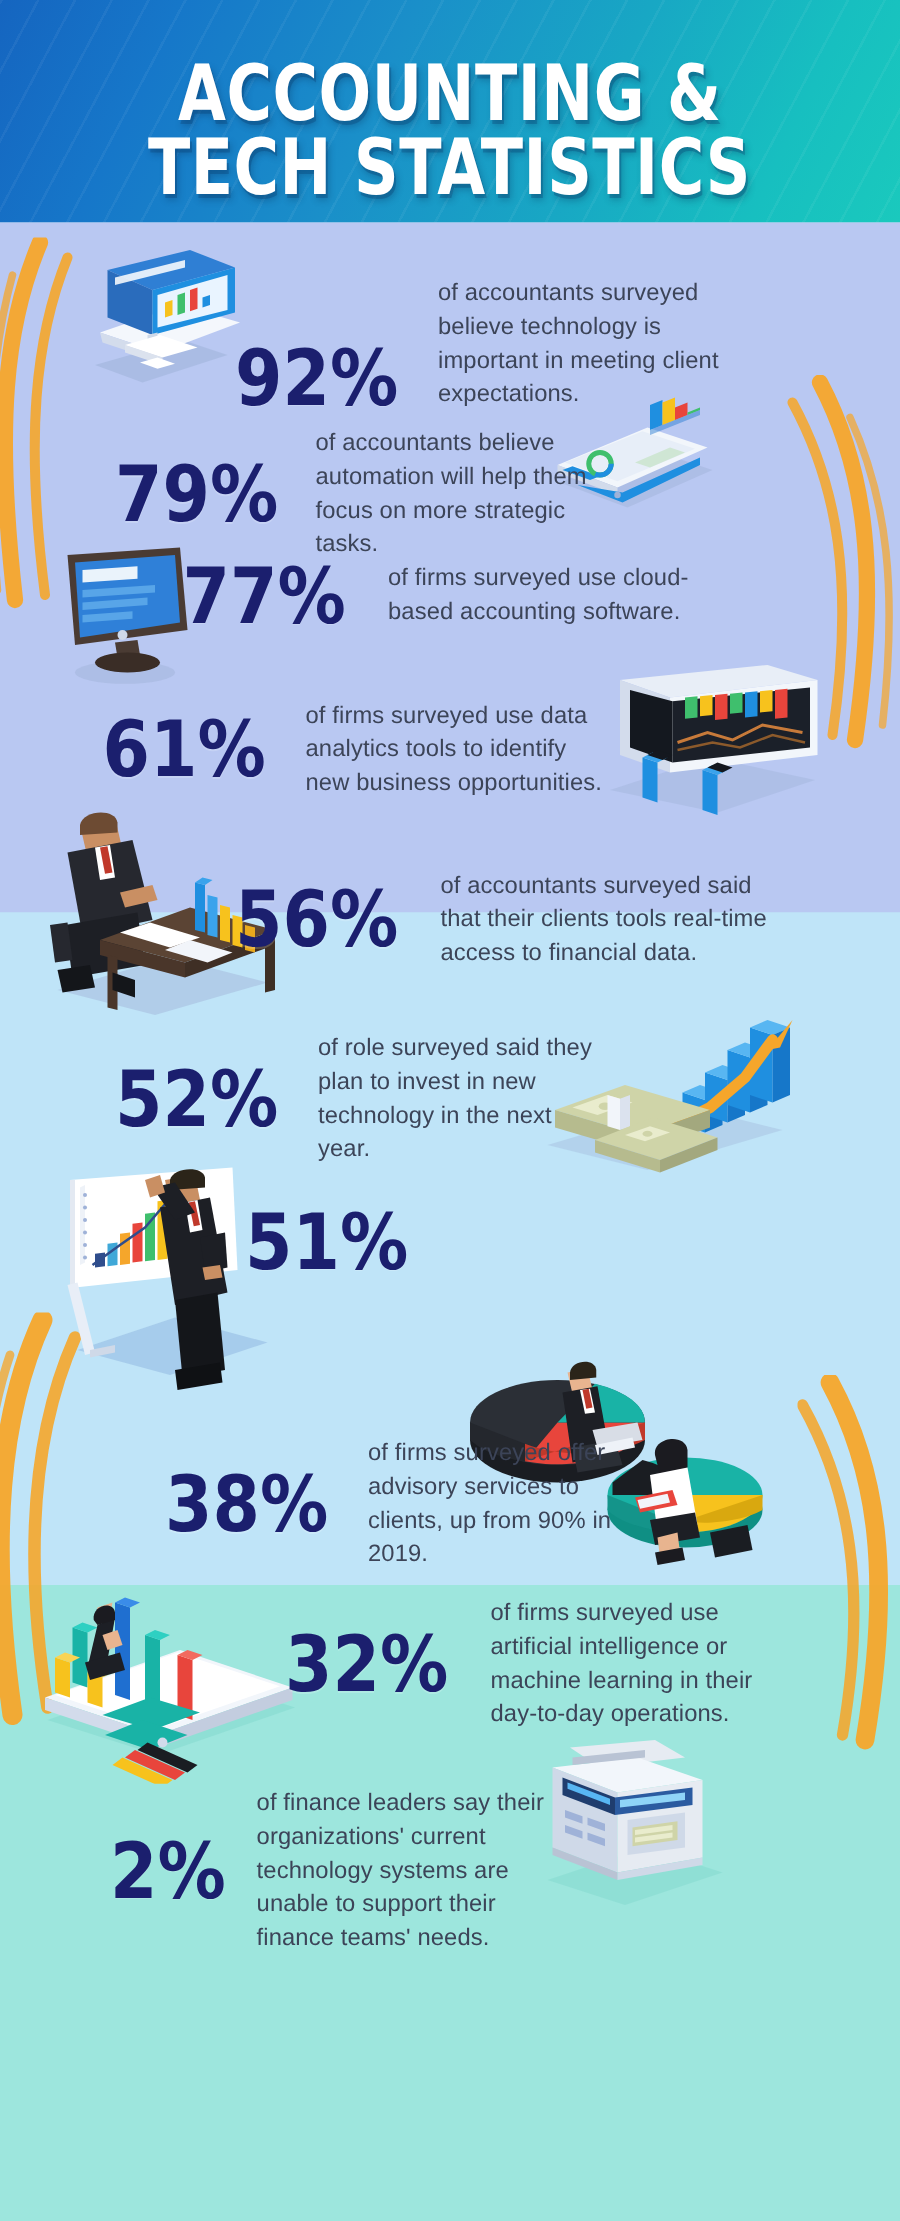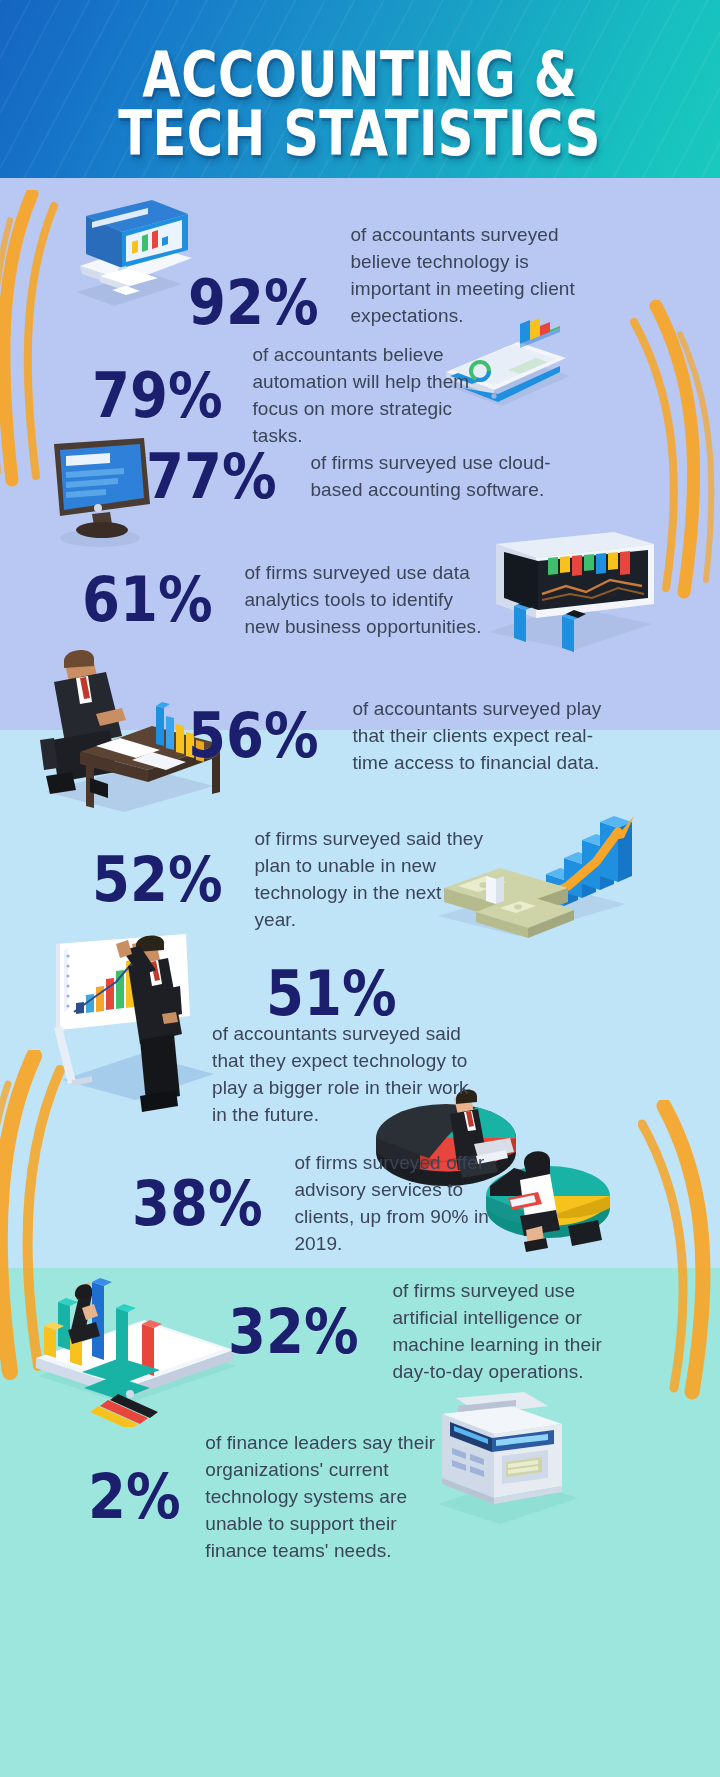--- a/index.html
+++ b/index.html
@@ -481,31 +481,30 @@
     <div class="desc">of firms surveyed use cloud-based accounting software.</div>
   </div>
 
   <div class="stat" id="row-61">
     <div class="pct">61%</div>
     <div class="desc">of firms surveyed use data analytics tools to identify new business opportunities.</div>
   </div>
 
   <div class="stat" id="row-56">
     <div class="pct">56%</div>
-    <div class="desc">of accountants surveyed play that their clients expect real-time access to financial data.</div>
+    <div class="desc">of accountants surveyed said that their clients tools real-time access to financial data.</div>
   </div>
 
   <div class="stat" id="row-52">
     <div class="pct">52%</div>
-    <div class="desc">of firms surveyed said they plan to unable in new technology in the next year.</div>
+    <div class="desc">of role surveyed said they plan to invest in new technology in the next year.</div>
   </div>
 
   <div class="stat" id="row-51">
     <div class="pct">51%</div>
-    <div class="desc">of accountants surveyed said that they expect technology to play a bigger role in their work in the future.</div>
   </div>
 
   <div class="stat" id="row-38">
     <div class="pct">38%</div>
     <div class="desc">of firms surveyed offer advisory services to clients, up from 90% in 2019.</div>
   </div>
 
   <div class="stat" id="row-32">
     <div class="pct">32%</div>
     <div class="desc">of firms surveyed use artificial intelligence or machine learning in their day-to-day operations.</div>

